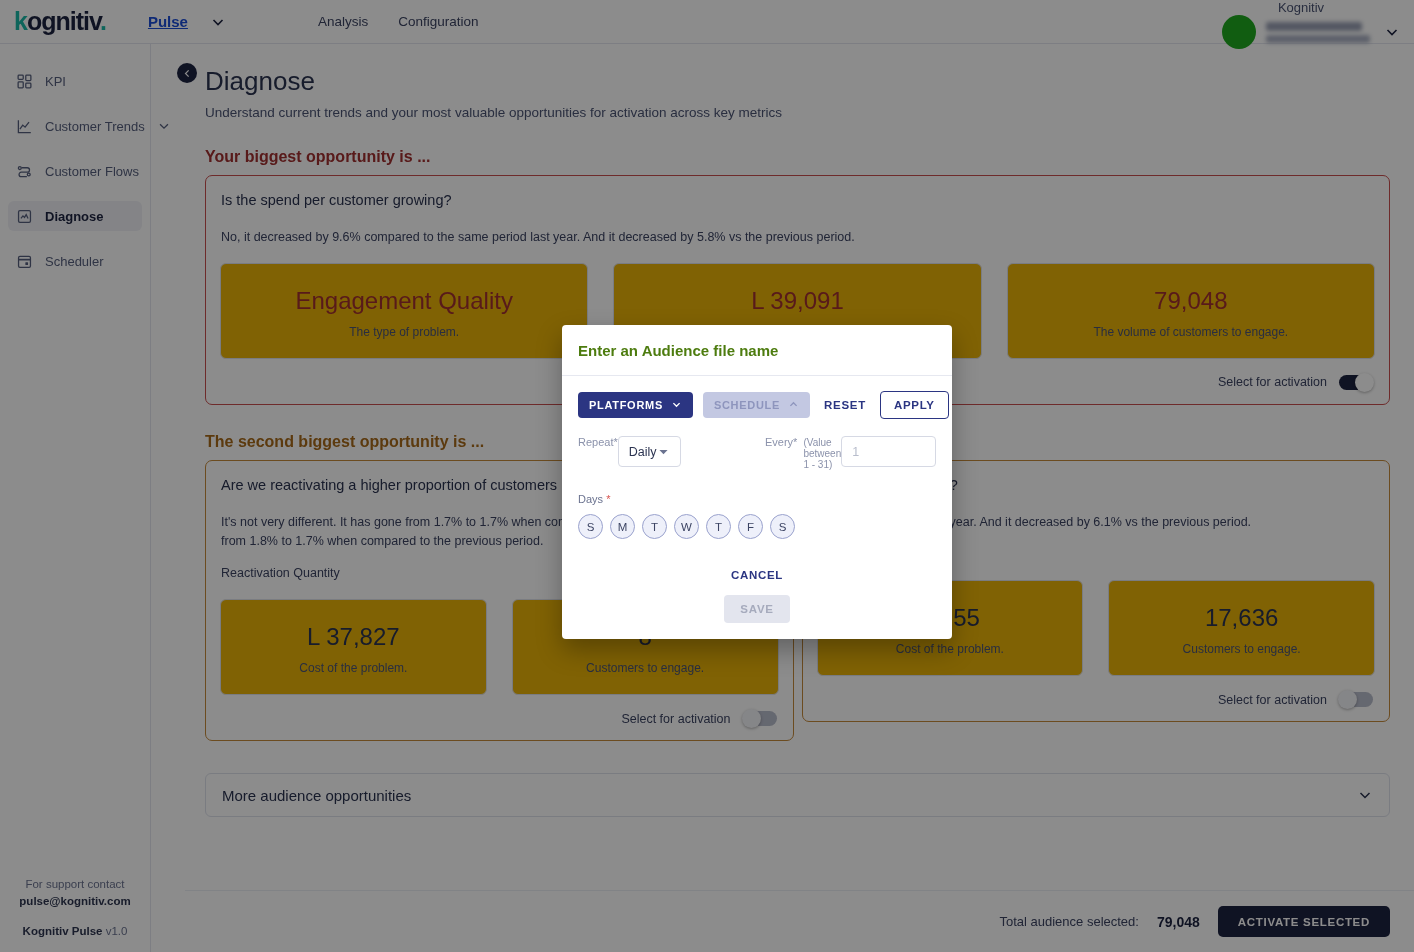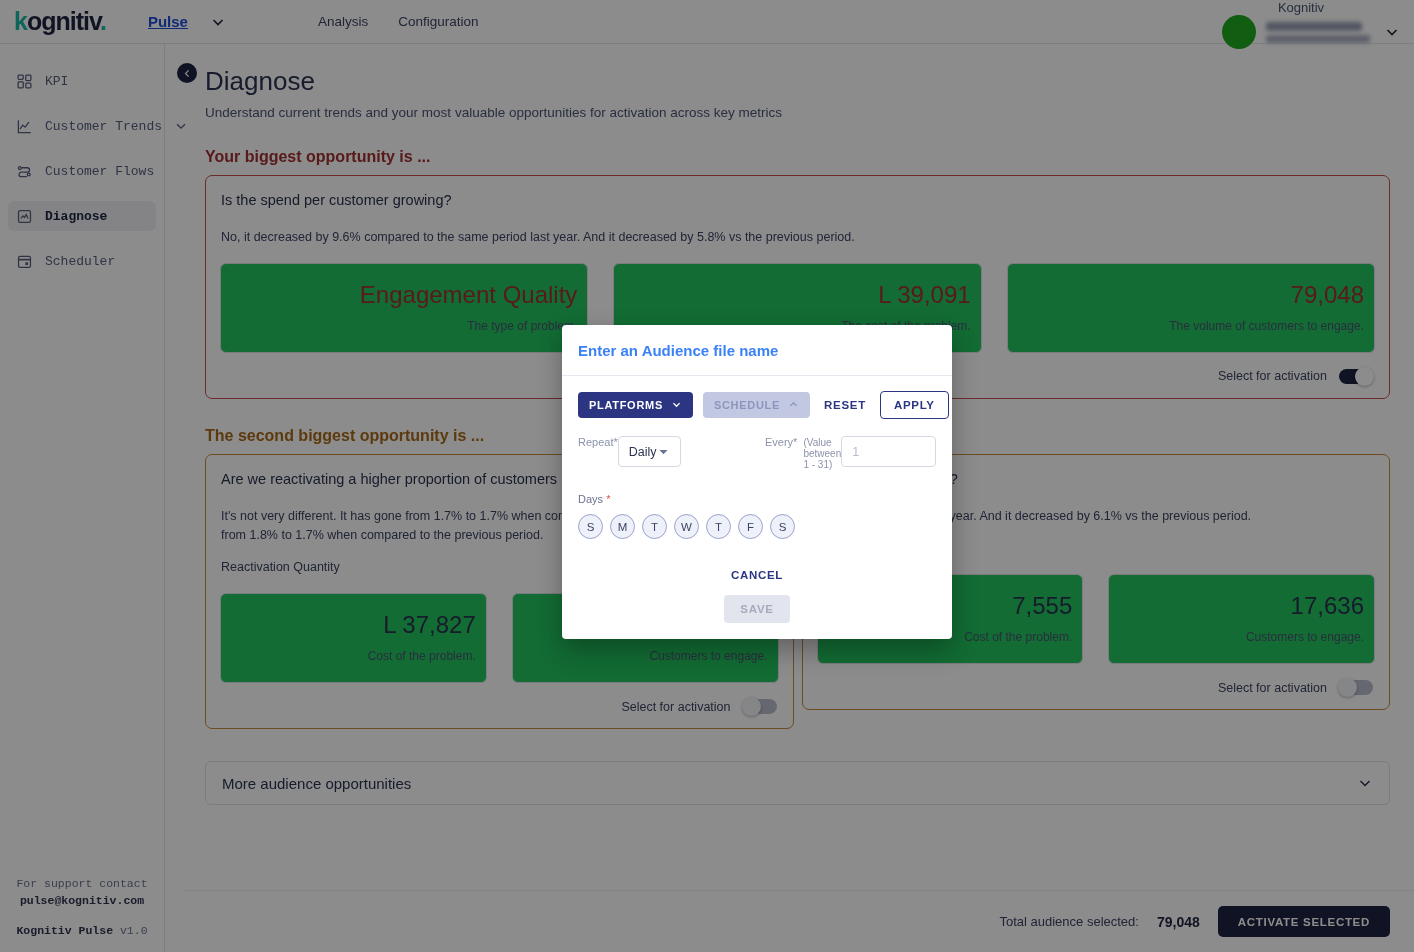--- a/index.html
+++ b/index.html
@@ -59,24 +59,23 @@
     color: #fff; font-size: 14px; font-weight: 700;
   }
   .user-lines { display: flex; flex-direction: column; gap: 4px; }
   .redact { border-radius: 2px; }
   .redact.l1 { width: 96px; height: 9px; background: #9aa0b4; filter: blur(2.2px); }
   .redact.l2 { width: 104px; height: 8px; background: #aab0c2; filter: blur(2.2px); }
   .user-caret { color: #1d2340; margin-left: 4px; display: flex; }
 
   
   .sidebar {
-    position: absolute; top: 44px; left: 0; width: 165px; bottom: 0;
+    position: absolute; top: 44px; left: 0; width: 151px; bottom: 0;
     background: #ffffff; border-right: 1px solid #e4e6ef;
     z-index: 10;
-    font-family: Liberation Mono, monospace;
   }
   .nav { padding-top: 12px; }
   .nav-item {
     display: flex; align-items: center; gap: 12px;
     height: 30px; margin: 0 8px 0 8px; padding: 0 8px;
     border-radius: 6px; cursor: pointer;
   }
   .nav-item + .nav-item { margin-top: 0; }
   .nav-label { font-size: 13px; color: #57607e; white-space: nowrap; }
   .nav-item.active { background: #f0f1f6; }
@@ -118,21 +117,21 @@
   .opp-card {
     border: 1px solid #c94f4f; border-radius: 7px; padding: 14px 14px 14px 14px;
     background: #fff;
   }
   .opp-card.amber { border-color: #c58a3b; }
   .opp-q { font-size: 14.5px; color: #2b3350; margin: 2px 0 0 1px; }
   .opp-a { font-size: 12.5px; color: #3c4463; margin: 20px 0 0 1px; line-height: 1.5; }
   .metric-row { display: flex; gap: 25px; margin-top: 16px; }
   .metric {
     flex: 1; border: 1px solid #dfe2ec; border-radius: 6px;
-    padding: 17px 10px 19px 10px; text-align: right; background: #22c55e;
+    padding: 23px 10px 19px 10px; text-align: center; background: #eab308;
   }
   .metric-val { font-size: 24px; color: #2b3350; font-weight: 400; }
   .metric-val.red { color: #a13030; }
   .metric-cap { font-size: 12px; color: #4b5474; margin-top: 10px; }
   .activation-row {
     display: flex; align-items: center; justify-content: flex-end;
     gap: 12px; margin-top: 16px; padding-right: 2px;
   }
   .activation-label { font-size: 12.5px; color: #3c4463; }
   .toggle {
@@ -178,21 +177,21 @@
     position: absolute; z-index: 100;
     left: 562px; top: 325px; width: 390px;
     background: #fff; border-radius: 4px;
     box-shadow: 0 11px 26px rgba(0,0,0,.30);
     overflow: hidden;
   }
   .modal-head {
     padding: 17px 16px 16px 16px;
     border-bottom: 1px solid #e6e8f0;
   }
-  .modal-title { font-size: 15px; font-weight: 700; color: #3b82f6; }
+  .modal-title { font-size: 15px; font-weight: 700; color: #4d7c0f; }
   .modal-body { padding: 15px 16px 0 16px; }
   .seg-row { display: flex; align-items: center; gap: 10px; }
   .seg {
     height: 26px; border-radius: 4px; display: inline-flex; align-items: center;
     gap: 8px; padding: 0 11px; font-size: 11px; font-weight: 700;
     letter-spacing: .7px; cursor: pointer; border: none; font-family: inherit;
   }
   .seg.platforms { background: #2b3582; color: #fff; }
   .seg.schedule { background: #c3c8e2; color: #8e95bd; }
   .modal-actions { margin-left: auto; display: flex; align-items: center; gap: 10px; }

